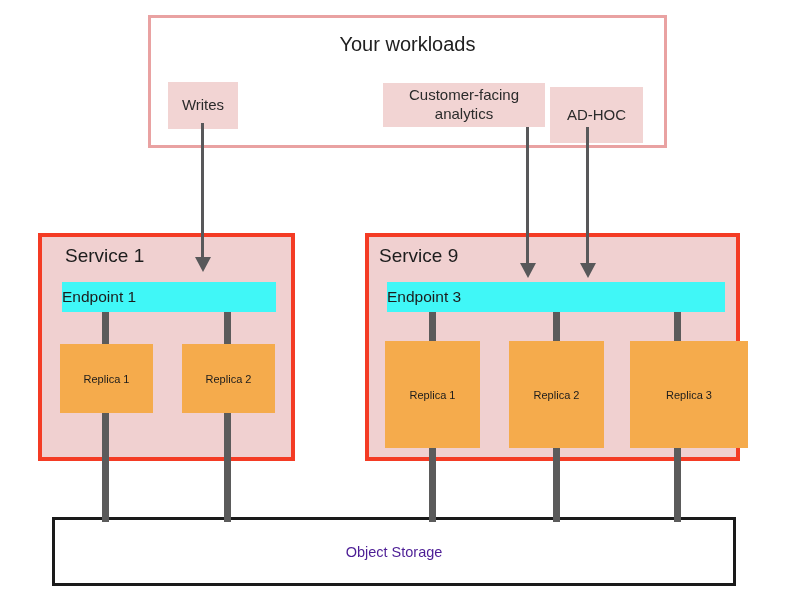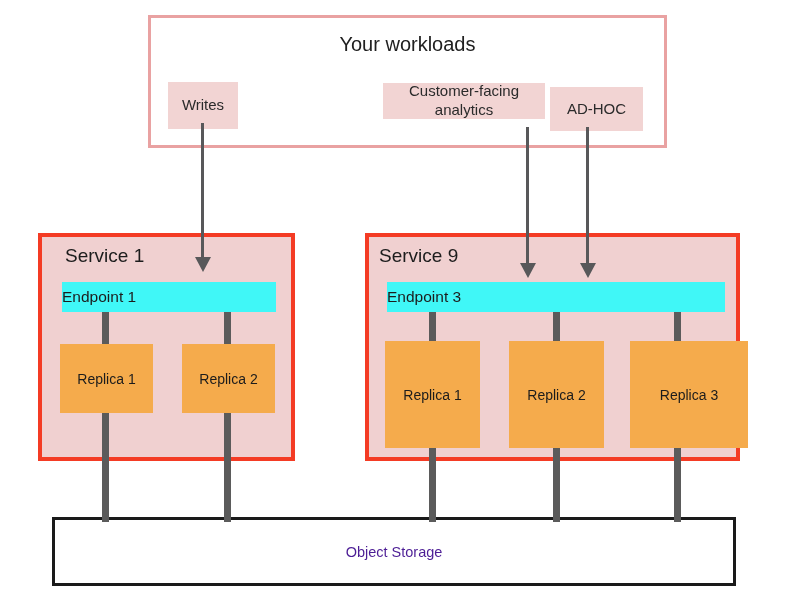--- a/index.html
+++ b/index.html
@@ -35,22 +35,22 @@
     color: #2b2b2b;
     font-size: 15px;
     display: flex;
     align-items: center;
     justify-content: center;
     text-align: center;
     line-height: 1.25;
     z-index: 2;
   }
   .chip-writes  { left: 168px; top: 82px; width: 70px;  height: 47px; }
-  .chip-cfa     { left: 383px; top: 83px; width: 162px; height: 36px; padding: 2px 6px; }
-  .chip-adhoc   { left: 550px; top: 87px; width: 93px;  height: 44px; }
+  .chip-cfa     { left: 383px; top: 83px; width: 162px; height: 44px; padding: 2px 6px; }
+  .chip-adhoc   { left: 550px; top: 87px; width: 93px;  height: 56px; }
 
   
   .arrow-line {
     width: 3px;
     background: var(--c-arrow, #58585a);
     z-index: 3;
   }
   .arrow-head {
     width: 0; height: 0;
     border-left: 8px solid transparent;
@@ -79,21 +79,21 @@
     display: flex;
     align-items: center;
     justify-content: flex-start;
     z-index: 2;
   }
   .endpoint-1 { left: 62px;  top: 282px; width: 214px; height: 30px; }
   .endpoint-2 { left: 387px; top: 282px; width: 338px; height: 30px; }
   .replica-box {
     background: var(--c-replica_fill, #f5ab4c);
     color: #1c1c1c;
-    font-size: 14px;
+    font-size: 11px;
     display: flex;
     align-items: center;
     justify-content: center;
     z-index: 2;
   }
   .s1-replica-1 { left: 60px;  top: 344px; width: 93px; height: 69px; }
   .s1-replica-2 { left: 182px; top: 344px; width: 93px; height: 69px; }
   .s2-replica-1 { left: 385px; top: 341px; width: 95px; height: 107px; }
   .s2-replica-2 { left: 509px; top: 341px; width: 95px; height: 107px; }
   .s2-replica-3 { left: 630px; top: 341px; width: 118px; height: 107px; }

